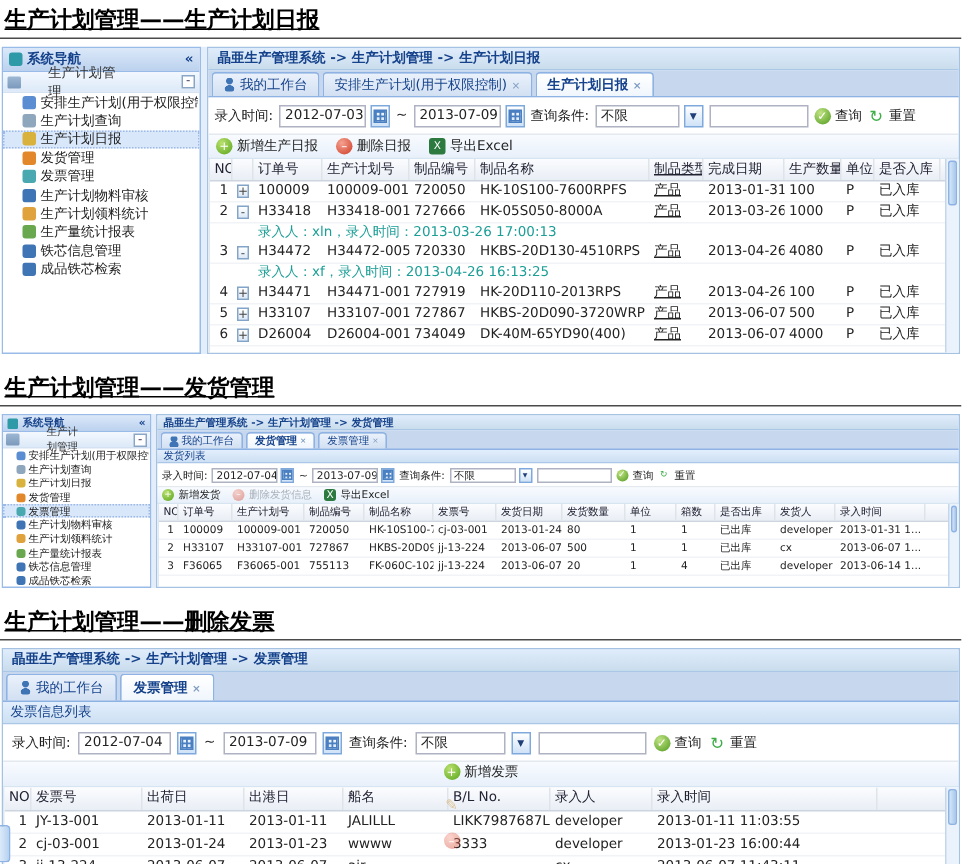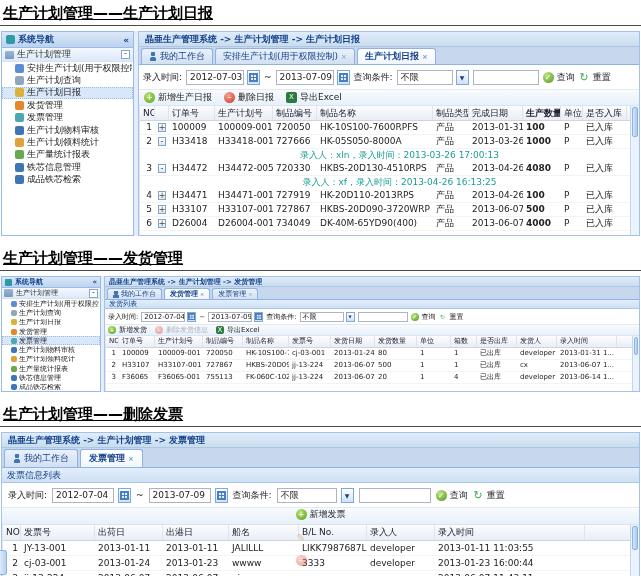--- a/index.html
+++ b/index.html
@@ -12,21 +12,21 @@
     text-decoration:underline; }
 
   .shot { display:flex; width:639px; margin:0 0 11px 1px; overflow:hidden; background:#fff; }
 
   
   .sidebar { flex:none; background:#fff; border:1px solid #99bbe8; display:flex; flex-direction:column; overflow:hidden; }
   .sb-hd { display:flex; align-items:center; gap:3px; font-weight:bold; color:#15428b;
     background:linear-gradient(#dbe8f9,#bcd2ee); border-bottom:1px solid #99bbe8;justify-content:space-between; }
   .sb-hd .grow { flex:1; }
   .collapse { color:#15428b; font-weight:bold; cursor:pointer; }
-  .sb-group { display:flex; align-items:center; gap:3px; color:#333;
+  .sb-group { display:flex; align-items:center; gap:18px; color:#333;
     background:linear-gradient(#f3f8fe,#dce9f8); border-bottom:1px solid #d4e2f2; }
   .grp-ic { width:9px; height:8px; flex:none; background:linear-gradient(#9db7d4,#7b99bb); border-radius:1px; }
   .grp-min { width:9px; height:9px; flex:none; border:1px solid #8aa6c6; background:#fff;
     font-size:8px; line-height:6px; text-align:center; color:#335; }
   .nav { flex:1; overflow:hidden; }
   .nav-item { display:flex; align-items:center; gap:3px; white-space:nowrap; overflow:hidden; cursor:pointer; border:1px solid transparent; }
   .nav-item[data-sel="true"] { background:#d8e7fa; border:1px dotted #9db9e8; }
   .ni { flex:none; border-radius:2px; }
   .nav div:nth-of-type(1) .ni{background:#5b8dd3;} .nav div:nth-of-type(2) .ni{background:#8fa7bd;}
   .nav div:nth-of-type(3) .ni{background:#d8b23c;} .nav div:nth-of-type(4) .ni{background:#e2882a;}
@@ -85,21 +85,21 @@
   .ic[data-ic="reset-icon"]  { background:none; color:#3fae49; font-size:11px; }
   .ic[data-ic="reset-icon"]::before { content:"↻"; }
 
   
   .grid { flex:1; min-height:0; display:flex; background:#fff; }
   .gbody { flex:1; min-width:0; overflow:hidden; border-left:1px solid #dfe7f0; }
   .thead { display:flex; background:linear-gradient(#fbfcfe,#e9eef5); border-bottom:1px solid #cdd5e0; color:#223; }
   .th { padding:0 3px; border-right:1px solid #dfe4ea; overflow:hidden; white-space:nowrap; flex:none; cursor:pointer; }
   .tr { display:flex; border-bottom:1px solid #f1f3f6; cursor:pointer; }
   .td { padding:0 3px; overflow:hidden; white-space:nowrap; flex:none; }
-  .subrow { color:#1a9e96; white-space:nowrap; overflow:hidden;text-align:center; }
+  .subrow { color:#1a9e96; white-space:nowrap; overflow:hidden; }
   .subrow:empty { display:none; }
   .xp { display:inline-block; border:1px solid #81a4c8; background:linear-gradient(#fff,#dce9f7);
     text-align:center; color:#444; cursor:pointer; }
   .vscroll { flex:none; background:#eaf2fc; border-left:1px solid #c4d6ec; }
   .thumb { margin:1px; background:linear-gradient(90deg,#d4e6f9,#a8c9ec); border:1px solid #8db2e3; border-radius:2px; }
 
   
   .s1 { height:205px; font-size:9px; }
   .s1 .sidebar { width:133px; }
   .s1 .sb-hd { height:16px; padding:0 4px; font-size:9px; }
@@ -118,21 +118,21 @@
   .s1 .w-date { width:58px; } .s1 .w-combo { width:56px; } .s1 .w-key { width:66px; }
   .s1 .trigger { width:13px; height:15px; }
   .s1 .tbar { height:16px; padding:0 5px; }
   .s1 .thead { height:15px; line-height:14px; }
   .s1 .tr { height:14px; line-height:13px; }
   .s1 .subrow { height:13px; line-height:12px; padding:0 3px 0 32px; }
   .s1 .xp { width:9px; height:9px; font-size:8px; line-height:7px; }
   .s1 .vscroll { width:9px; } .s1 .thumb { height:30px; }
   .t1 .c0{width:15px;text-align:right;} .t1 .c1{width:14px;display:flex;align-items:center;justify-content:center;}
   .t1 .c2{width:46px;} .t1 .c3{width:58px;} .t1 .c4{width:44px;} .t1 .c5{width:116px;}
-  .t1 .c6{width:36px;} .t1 .c7{width:54px;} .t1 .c8{width:38px;font-weight:bold;} .t1 .c9{width:22px;} .t1 .c10{width:44px;}
+  .t1 .c6{width:36px;text-decoration:underline;} .t1 .c7{width:54px;} .t1 .c8{width:38px;} .t1 .c9{width:22px;} .t1 .c10{width:44px;}
 
   
   .s2 { height:116px; font-size:7px; }
   .s2 .sidebar { width:100px; }
   .s2 .sb-hd { height:11px; padding:0 3px; }
   .s2 .sb-hd-ic { width:7px; height:7px; background:#2e9aa8; border-radius:1px; flex:none; }
   .s2 .sb-group { height:11px; padding:0 2px; }
   .s2 .nav-item { height:9.3px; padding-left:8px; gap:2px; }
   .s2 .ni { width:6px; height:6px; }
   .s2 .split { width:3px; }

